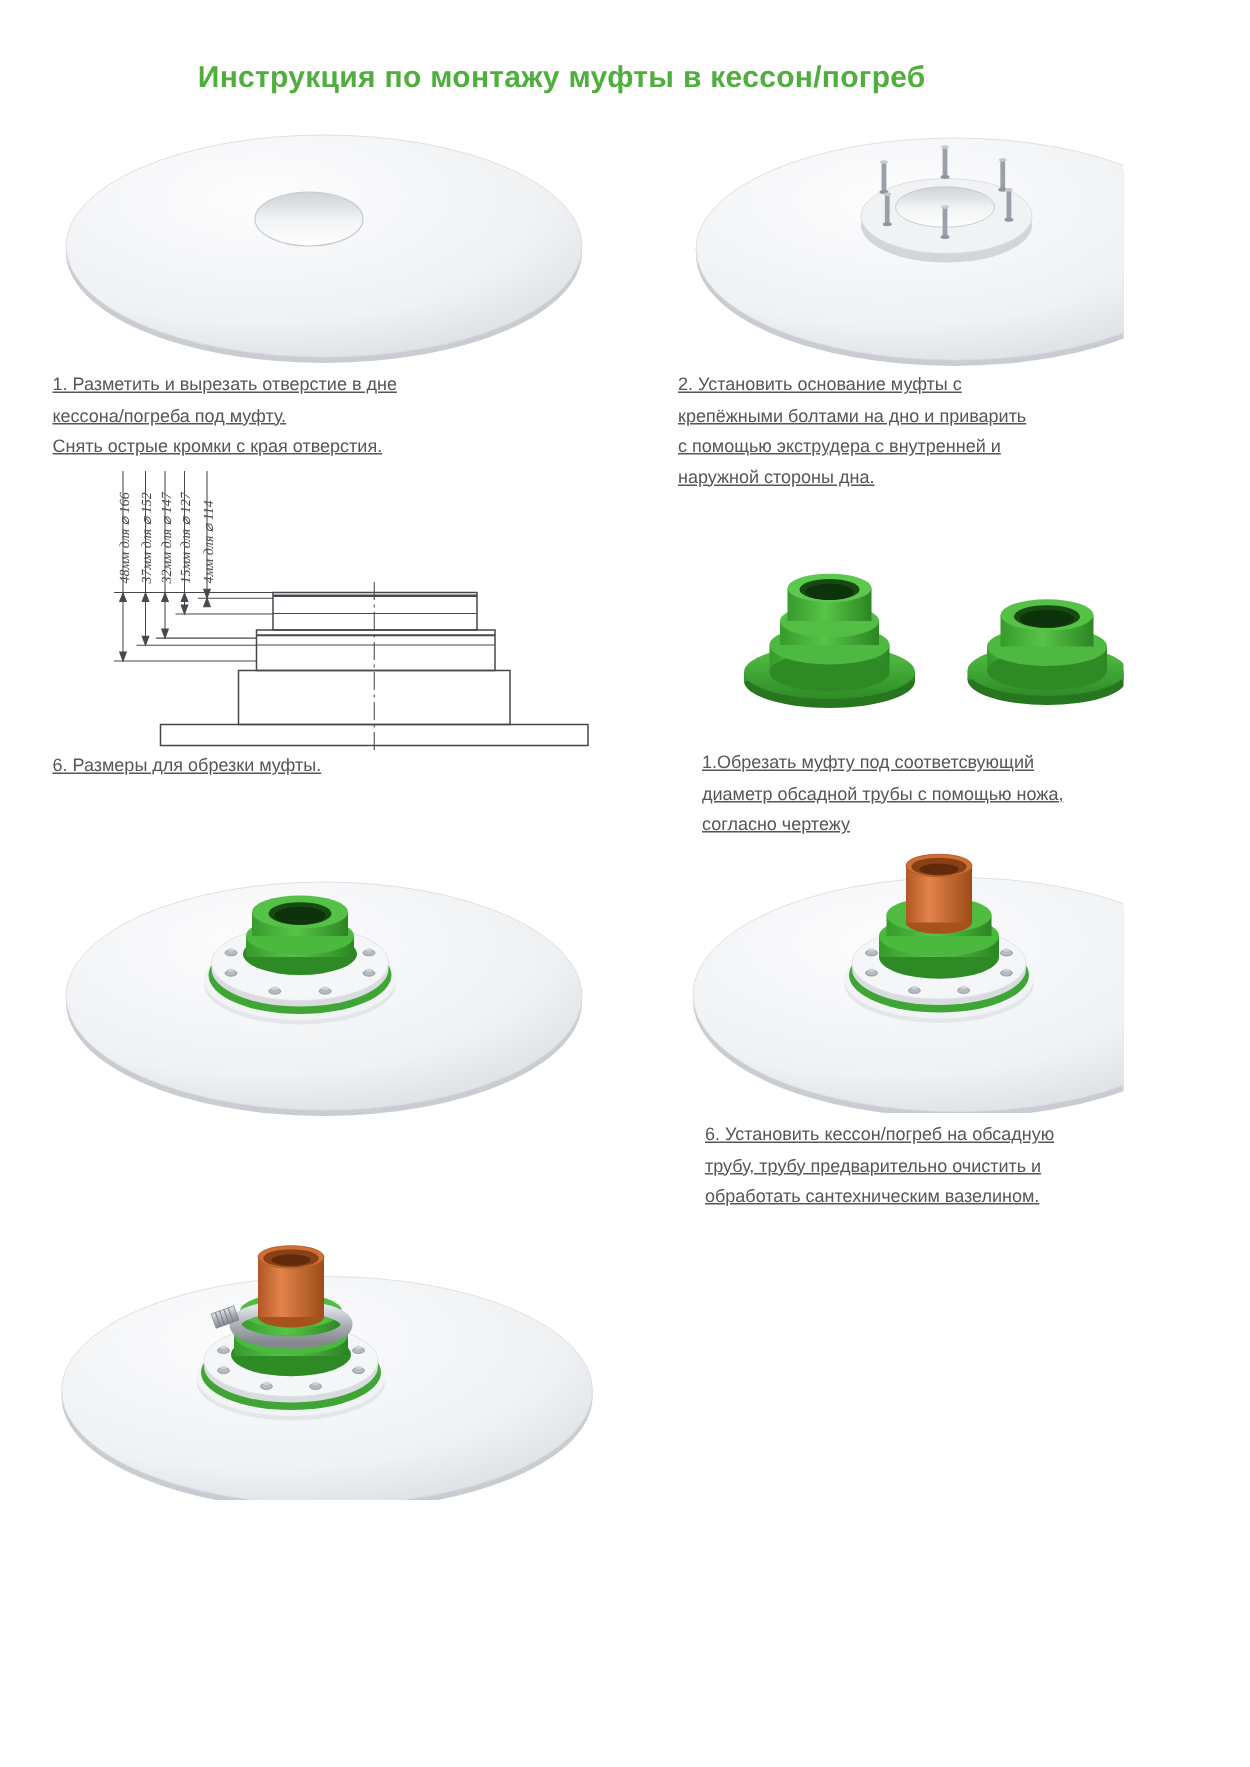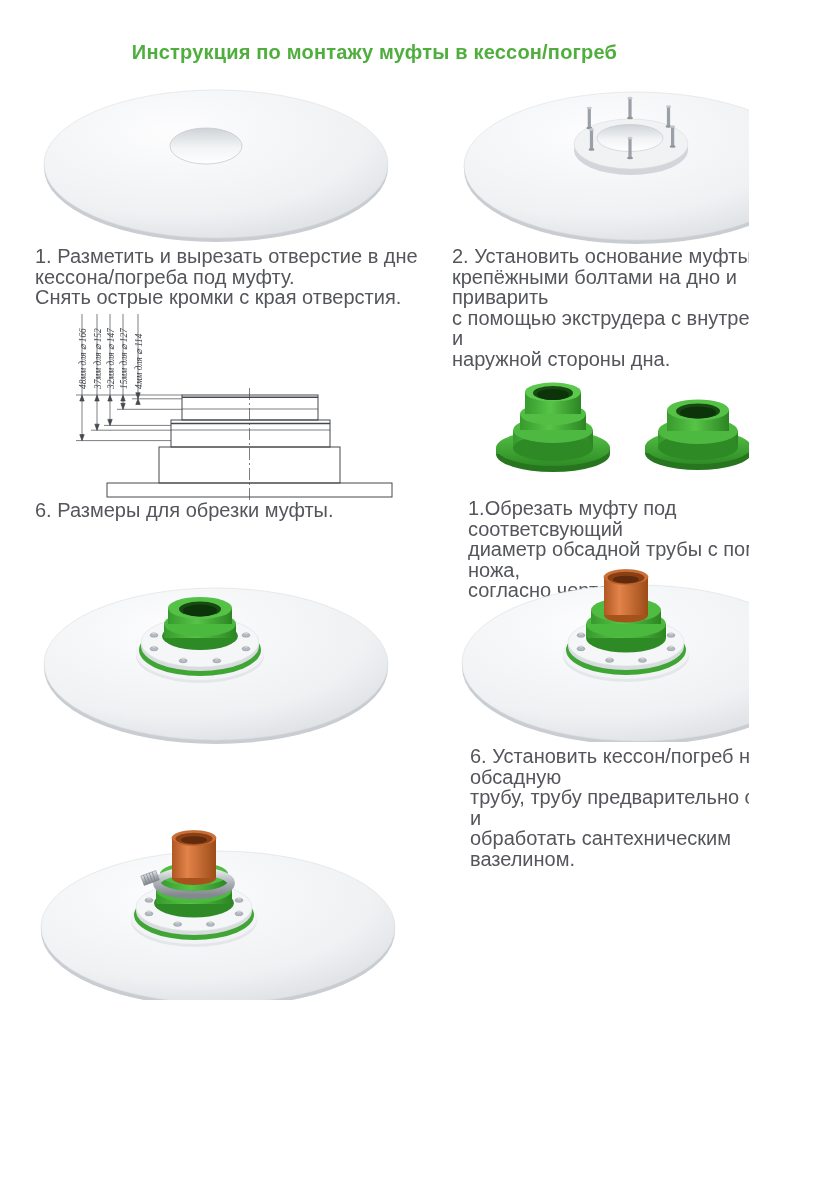--- a/index.html
+++ b/index.html
@@ -7,21 +7,21 @@
     position:relative; width:749px; height:1178px; background:#ffffff;
     font-family:"Liberation Sans", sans-serif; overflow:hidden;
   }
   .title {
     position:absolute; top:41px; left:0; width:100%;
     text-align:center; font-size:20px; font-weight:bold;
     color:#4fae3e; letter-spacing:.2px;
   }
   .step-text {
     position:absolute; white-space:pre-line; color:#54565b;
-    font-size:20px; line-height:20.5px;
+    font-size:12px; line-height:20.5px;text-decoration:underline;
   }
   .illus { position:absolute; }
   svg text.dimlbl {
     font-family:"Liberation Serif", serif; font-style:italic;
     font-size:9.3px; fill:#45484d;
   }
 </style>
 </head>
 <body>
 

